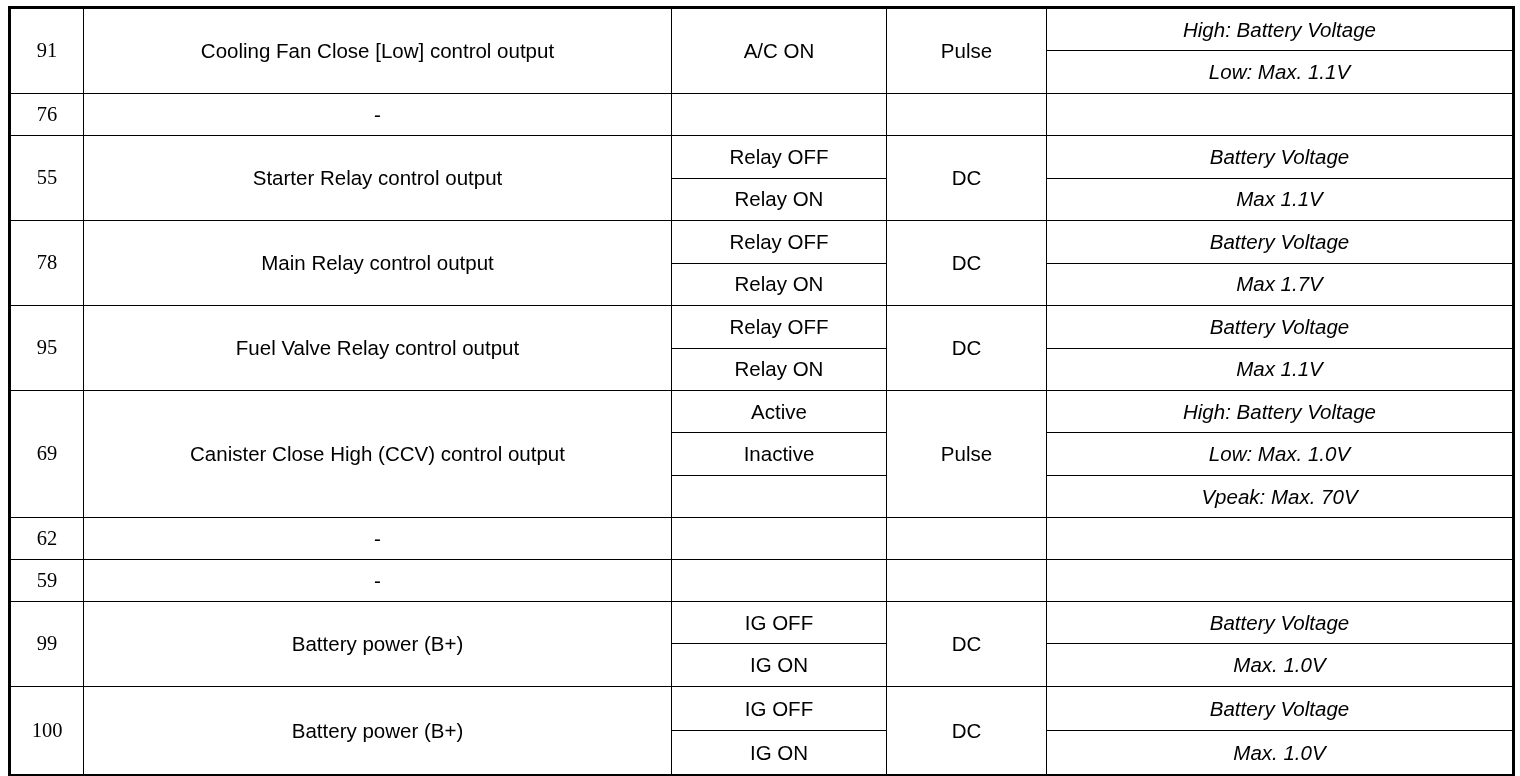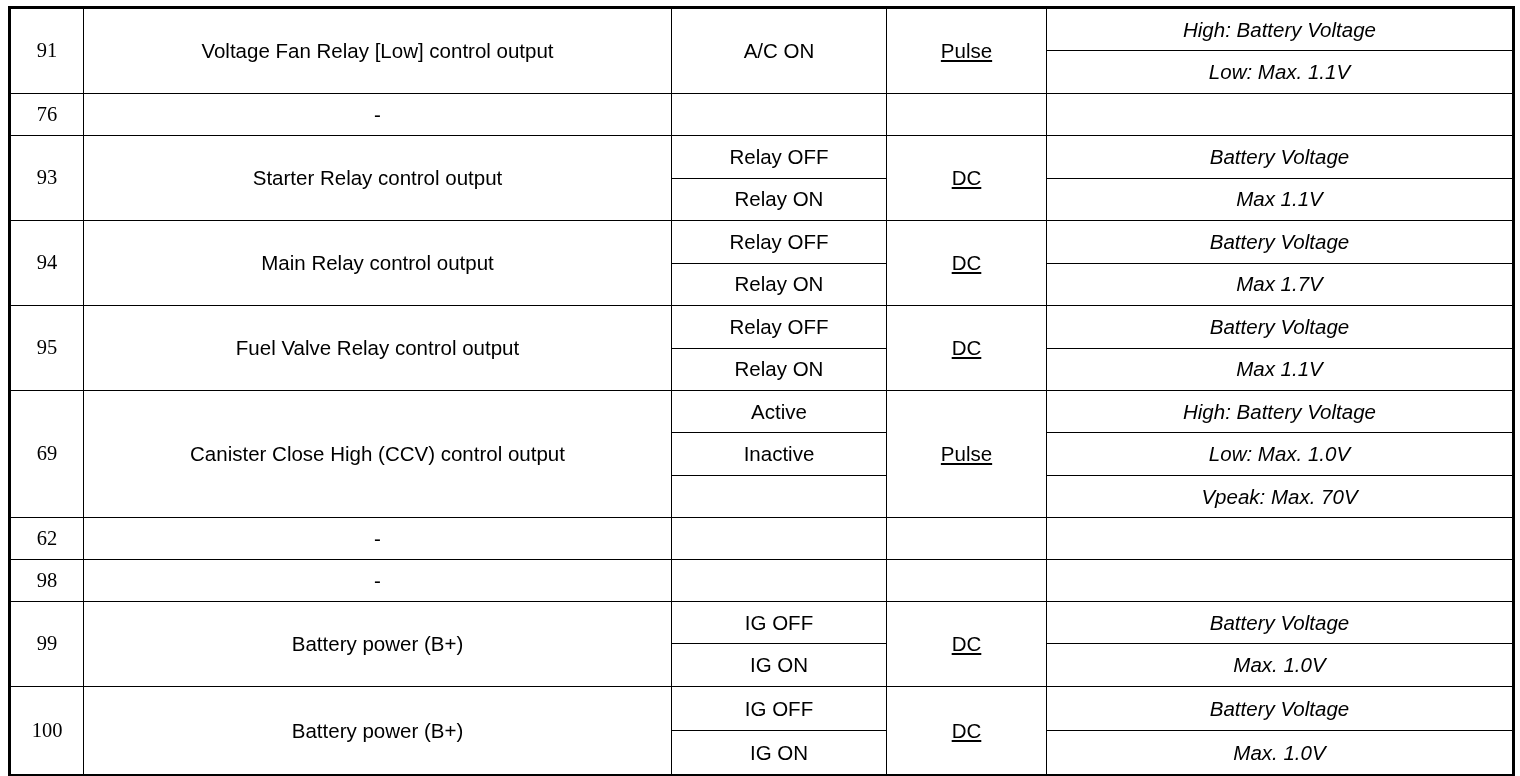--- a/index.html
+++ b/index.html
@@ -59,68 +59,68 @@
   td.desc-cell {
     text-align: left;
     padding-left: 10px;
     font-size: 20.5px;
   }
   td.desc-dash {
     text-align: center;
     padding-left: 0;
   }
   td.cond-cell  { font-size: 20.5px; }
-  td.type-cell  { font-size: 20.5px; text-decoration: underline; }
+  td.type-cell  { font-size: 20.5px; }
   td.value-cell { font-size: 20.5px; font-style: italic; }
 
   td.empty-cell { }
 </style>
 </head>
 <body>
 
 <div id="pin-table-wrap">
   <table class="pin-table">
     <colgroup>
       <col class="c-pin">
       <col class="c-desc">
       <col class="c-cond">
       <col class="c-type">
       <col class="c-val">
     </colgroup>
     <tbody id="pin-table-body">
         <tr style="height: 43px;">
           <td class="pin-cell" rowspan="2">91</td>
-          <td class="desc-cell" rowspan="2">Voltage Fan Relay [Low] control output</td>
+          <td class="desc-cell" rowspan="2">Cooling Fan Close [Low] control output</td>
           <td class="cond-cell" rowspan="2">A/C ON</td>
           <td class="type-cell" rowspan="2">Pulse</td>
           <td class="value-cell">High: Battery Voltage</td>
         </tr>
         <tr style="height: 43px;">
           <td class="value-cell">Low: Max. 1.1V</td>
         </tr>
         <tr style="height: 42px;">
           <td class="pin-cell" rowspan="1">76</td>
           <td class="desc-cell desc-dash" rowspan="1">-</td>
           <td class="cond-cell empty-cell"></td>
           <td class="type-cell empty-cell"></td>
           <td class="value-cell empty-cell"></td>
         </tr>
         <tr style="height: 42.5px;">
-          <td class="pin-cell" rowspan="2">93</td>
+          <td class="pin-cell" rowspan="2">55</td>
           <td class="desc-cell" rowspan="2">Starter Relay control output</td>
           <td class="cond-cell">Relay OFF</td>
           <td class="type-cell" rowspan="2">DC</td>
           <td class="value-cell">Battery Voltage</td>
         </tr>
         <tr style="height: 42.5px;">
           <td class="cond-cell">Relay ON</td>
           <td class="value-cell">Max 1.1V</td>
         </tr>
         <tr style="height: 42.5px;">
-          <td class="pin-cell" rowspan="2">94</td>
+          <td class="pin-cell" rowspan="2">78</td>
           <td class="desc-cell" rowspan="2">Main Relay control output</td>
           <td class="cond-cell">Relay OFF</td>
           <td class="type-cell" rowspan="2">DC</td>
           <td class="value-cell">Battery Voltage</td>
         </tr>
         <tr style="height: 42.5px;">
           <td class="cond-cell">Relay ON</td>
           <td class="value-cell">Max 1.7V</td>
         </tr>
         <tr style="height: 42.5px;">
@@ -150,21 +150,21 @@
           <td class="value-cell">Vpeak: Max. 70V</td>
         </tr>
         <tr style="height: 42px;">
           <td class="pin-cell" rowspan="1">62</td>
           <td class="desc-cell desc-dash" rowspan="1">-</td>
           <td class="cond-cell empty-cell"></td>
           <td class="type-cell empty-cell"></td>
           <td class="value-cell empty-cell"></td>
         </tr>
         <tr style="height: 42px;">
-          <td class="pin-cell" rowspan="1">98</td>
+          <td class="pin-cell" rowspan="1">59</td>
           <td class="desc-cell desc-dash" rowspan="1">-</td>
           <td class="cond-cell empty-cell"></td>
           <td class="type-cell empty-cell"></td>
           <td class="value-cell empty-cell"></td>
         </tr>
         <tr style="height: 42.5px;">
           <td class="pin-cell" rowspan="2">99</td>
           <td class="desc-cell" rowspan="2">Battery power (B+)</td>
           <td class="cond-cell">IG OFF</td>
           <td class="type-cell" rowspan="2">DC</td>

